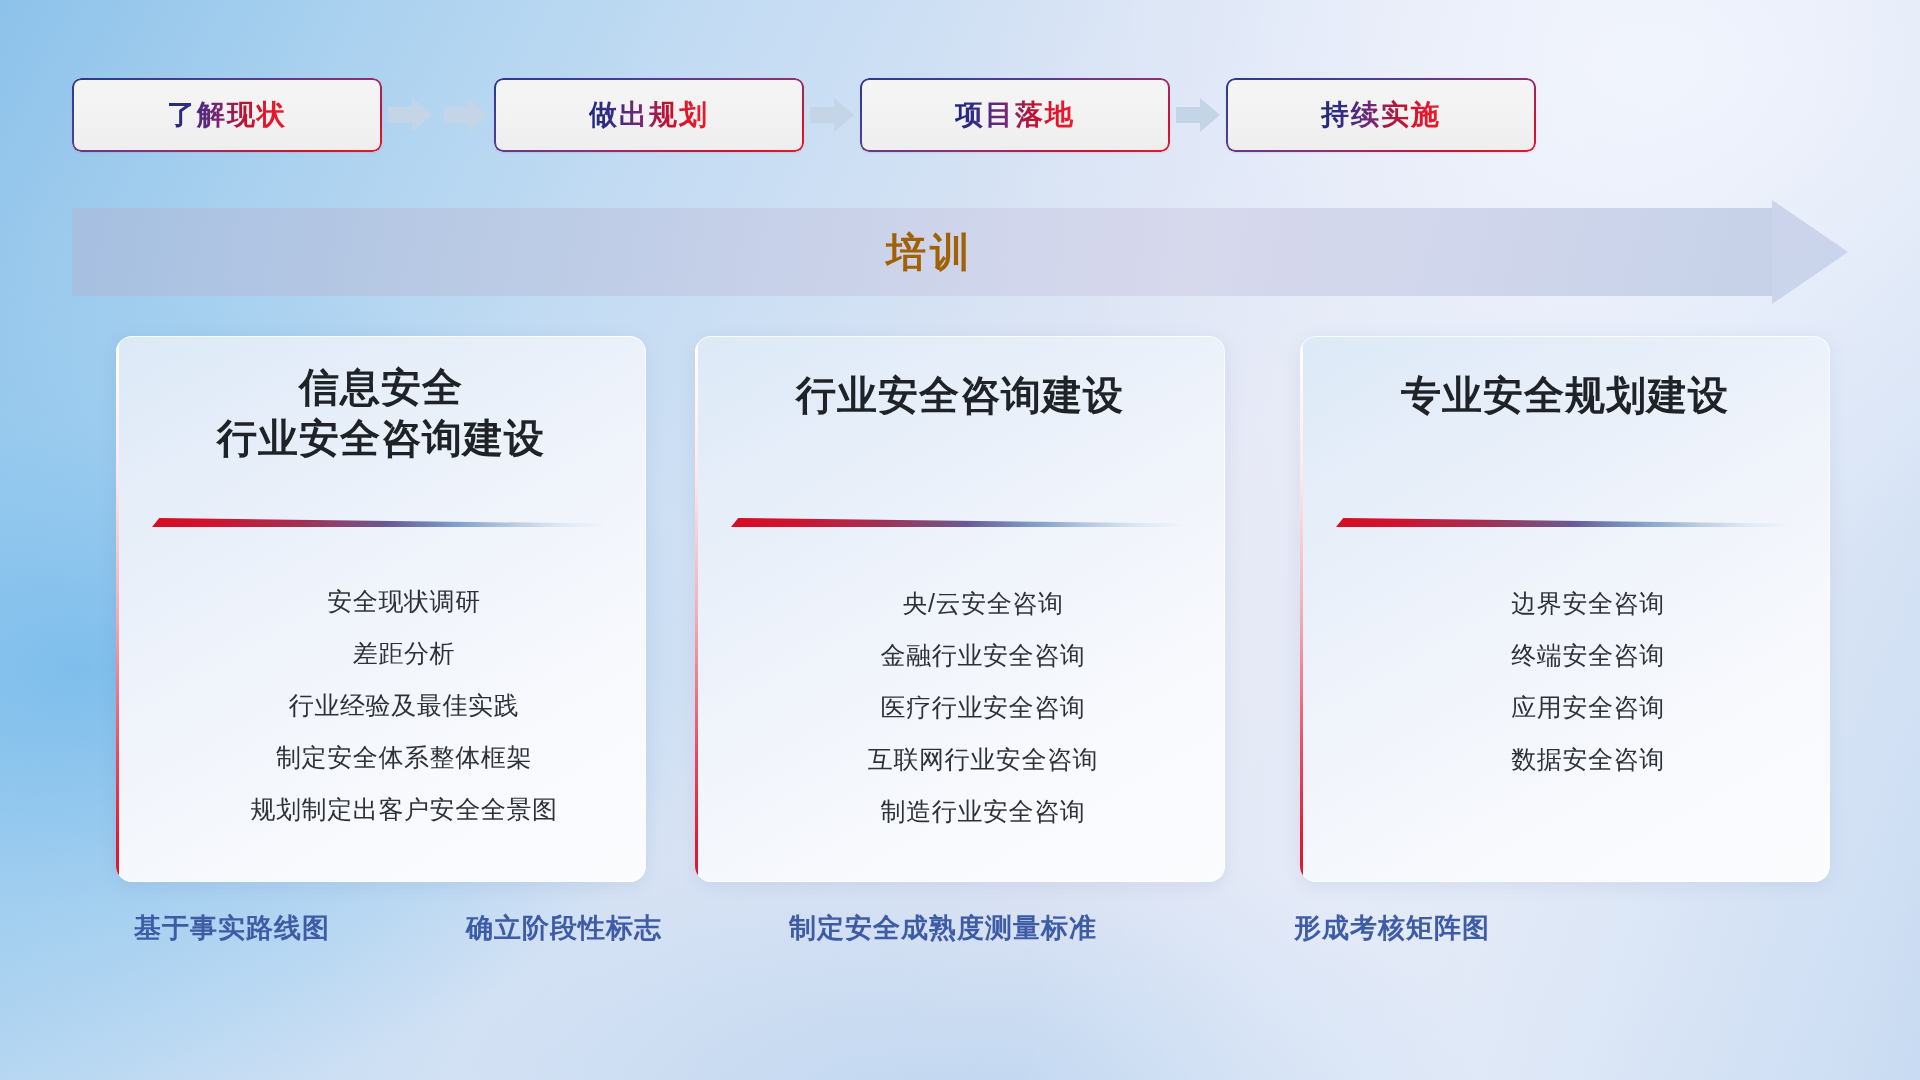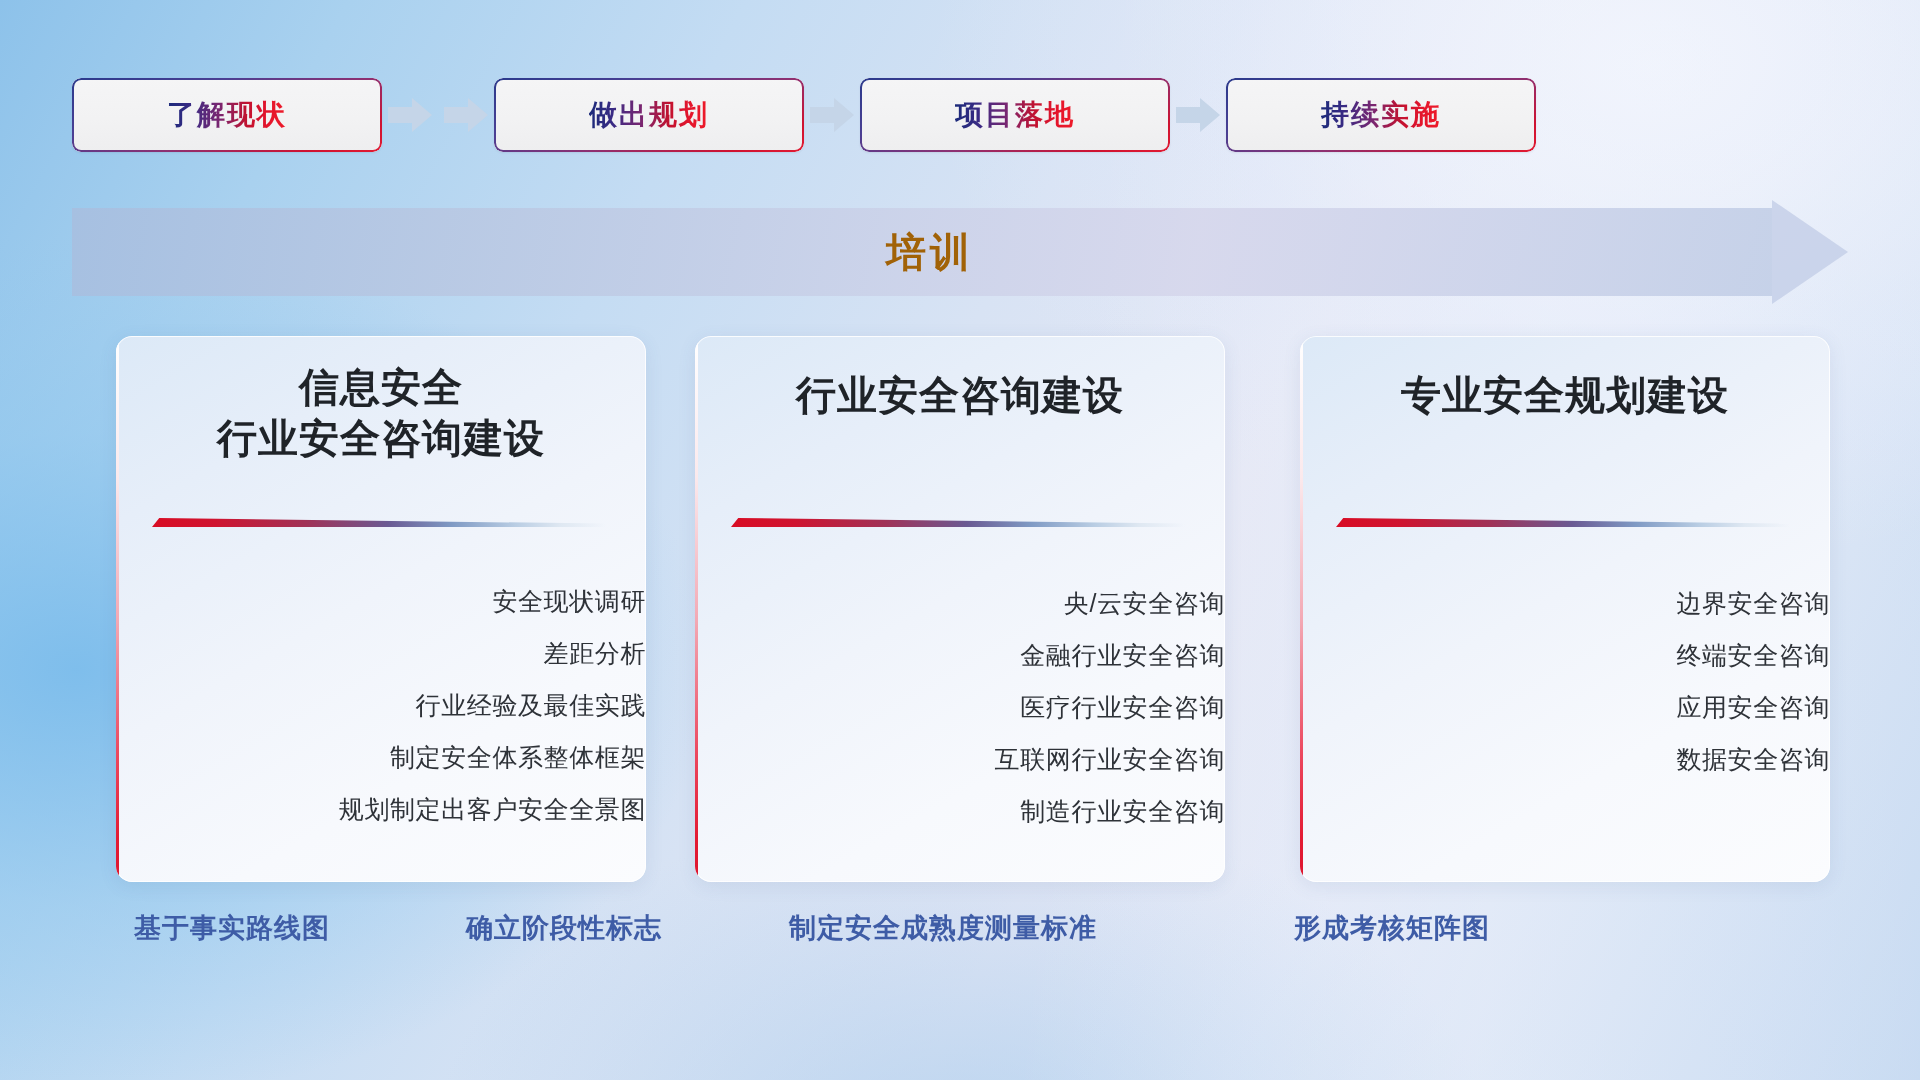--- a/index.html
+++ b/index.html
@@ -70,21 +70,21 @@
     background:linear-gradient(180deg,#ffffff 0%,#fbe9ec 26%,#f3a9b4 52%,#ec4a60 76%,#e31b33 92%,#dd1630 100%);}
   .card .ring{position:absolute;inset:0;border-radius:16px;pointer-events:none;
     box-shadow:inset 0 0 0 1px rgba(255,255,255,.85);}
   .card-title{position:absolute;left:0;right:0;top:34px;text-align:center;
     font-size:40px;font-weight:700;color:#1f2328;line-height:1.28;letter-spacing:1px;}
   .card-title.two{top:26px;}
   .divider{position:absolute;height:9px;}
   .divider .wedge{width:100%;height:100%;
     background:linear-gradient(90deg,#d80c24 0%,#cf1430 14%,#a03257 34%,#6a5a93 52%,#7f9ac4 66%,#b9cde3 80%,#dfe8f2 90%,rgba(240,244,250,0) 100%);
     clip-path:polygon(1.6% 0,100% 62%,100% 100%,0% 100%);}
-  .card-list{position:absolute;left:0;right:0;text-align:right;margin-left:46px;}
+  .card-list{position:absolute;left:0;right:0;text-align:center;margin-left:46px;}
   .card-list .li{font-size:25px;color:#2e3238;line-height:1;margin:0 0 27px 0;letter-spacing:.6px;}
   .card-list .li:last-child{margin-bottom:0;}
 
   
   #captions{position:absolute;left:0;top:910px;width:1920px;height:60px;padding-left:10px;}
   .caption{position:absolute;top:0;font-size:27px;font-weight:700;color:#3e5ca6;letter-spacing:1px;white-space:nowrap;}
 </style>
 </head>
 <body>
 

